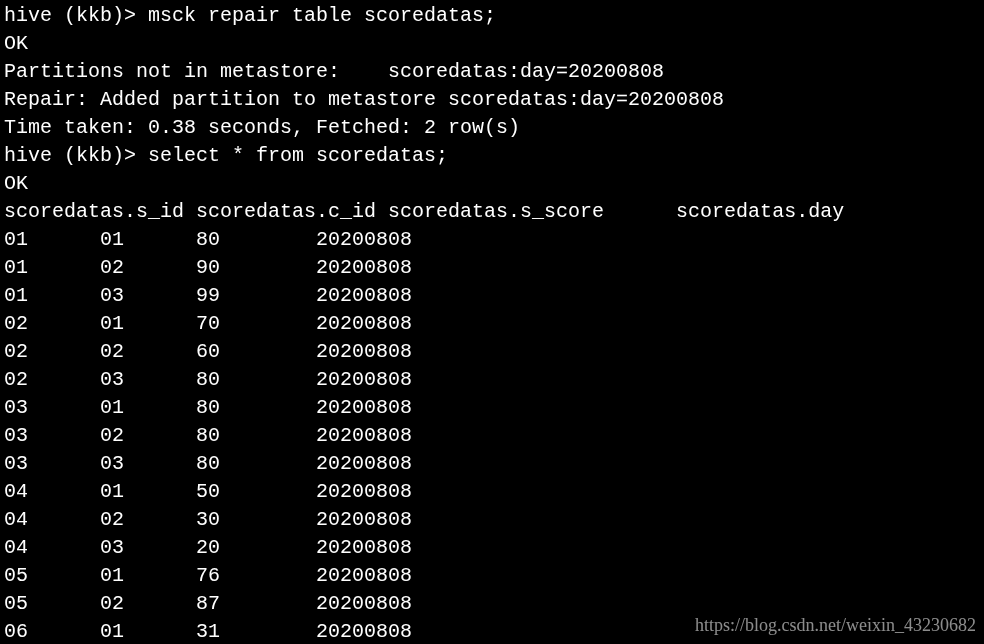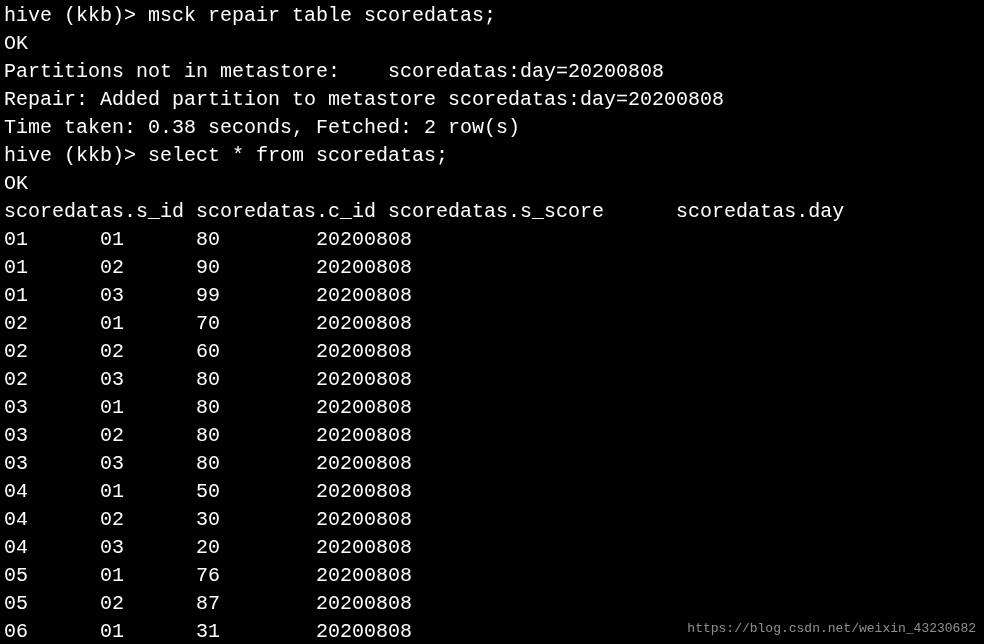--- a/index.html
+++ b/index.html
@@ -16,23 +16,23 @@
     position: relative;
   }
   .terminal {
     white-space: pre;
     padding: 2px 4px;
   }
   .watermark {
     position: absolute;
     right: 8px;
     bottom: 6px;
-    font-size: 13px;
+    font-size: 18px;
     color: rgba(255,255,255,0.55);
-    font-family: Liberation Mono, monospace;
+    font-family: Liberation Serif, serif;
   }
 </style>
 </head>
 <body>
 
 <div class="terminal" id="term">hive (kkb)&gt; msck repair table scoredatas;
 OK
 Partitions not in metastore:    scoredatas:day=20200808
 Repair: Added partition to metastore scoredatas:day=20200808
 Time taken: 0.38 seconds, Fetched: 2 row(s)

